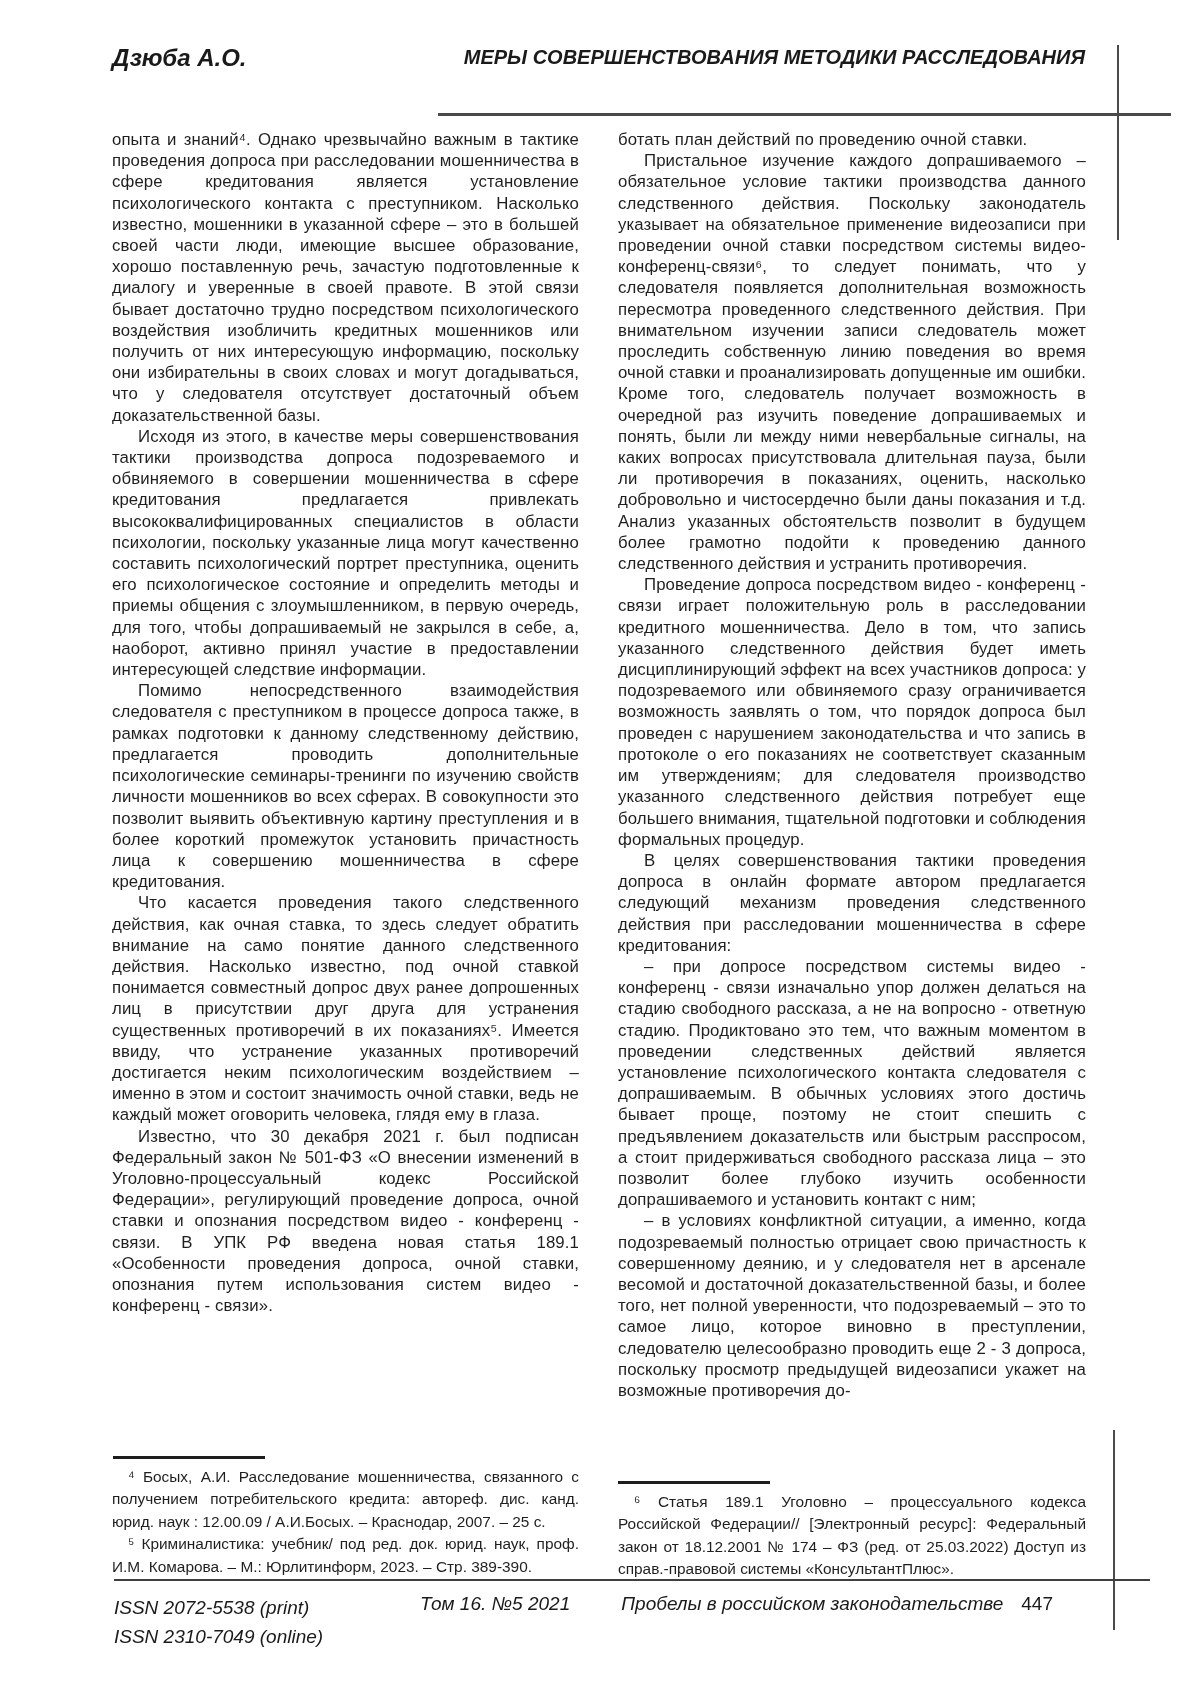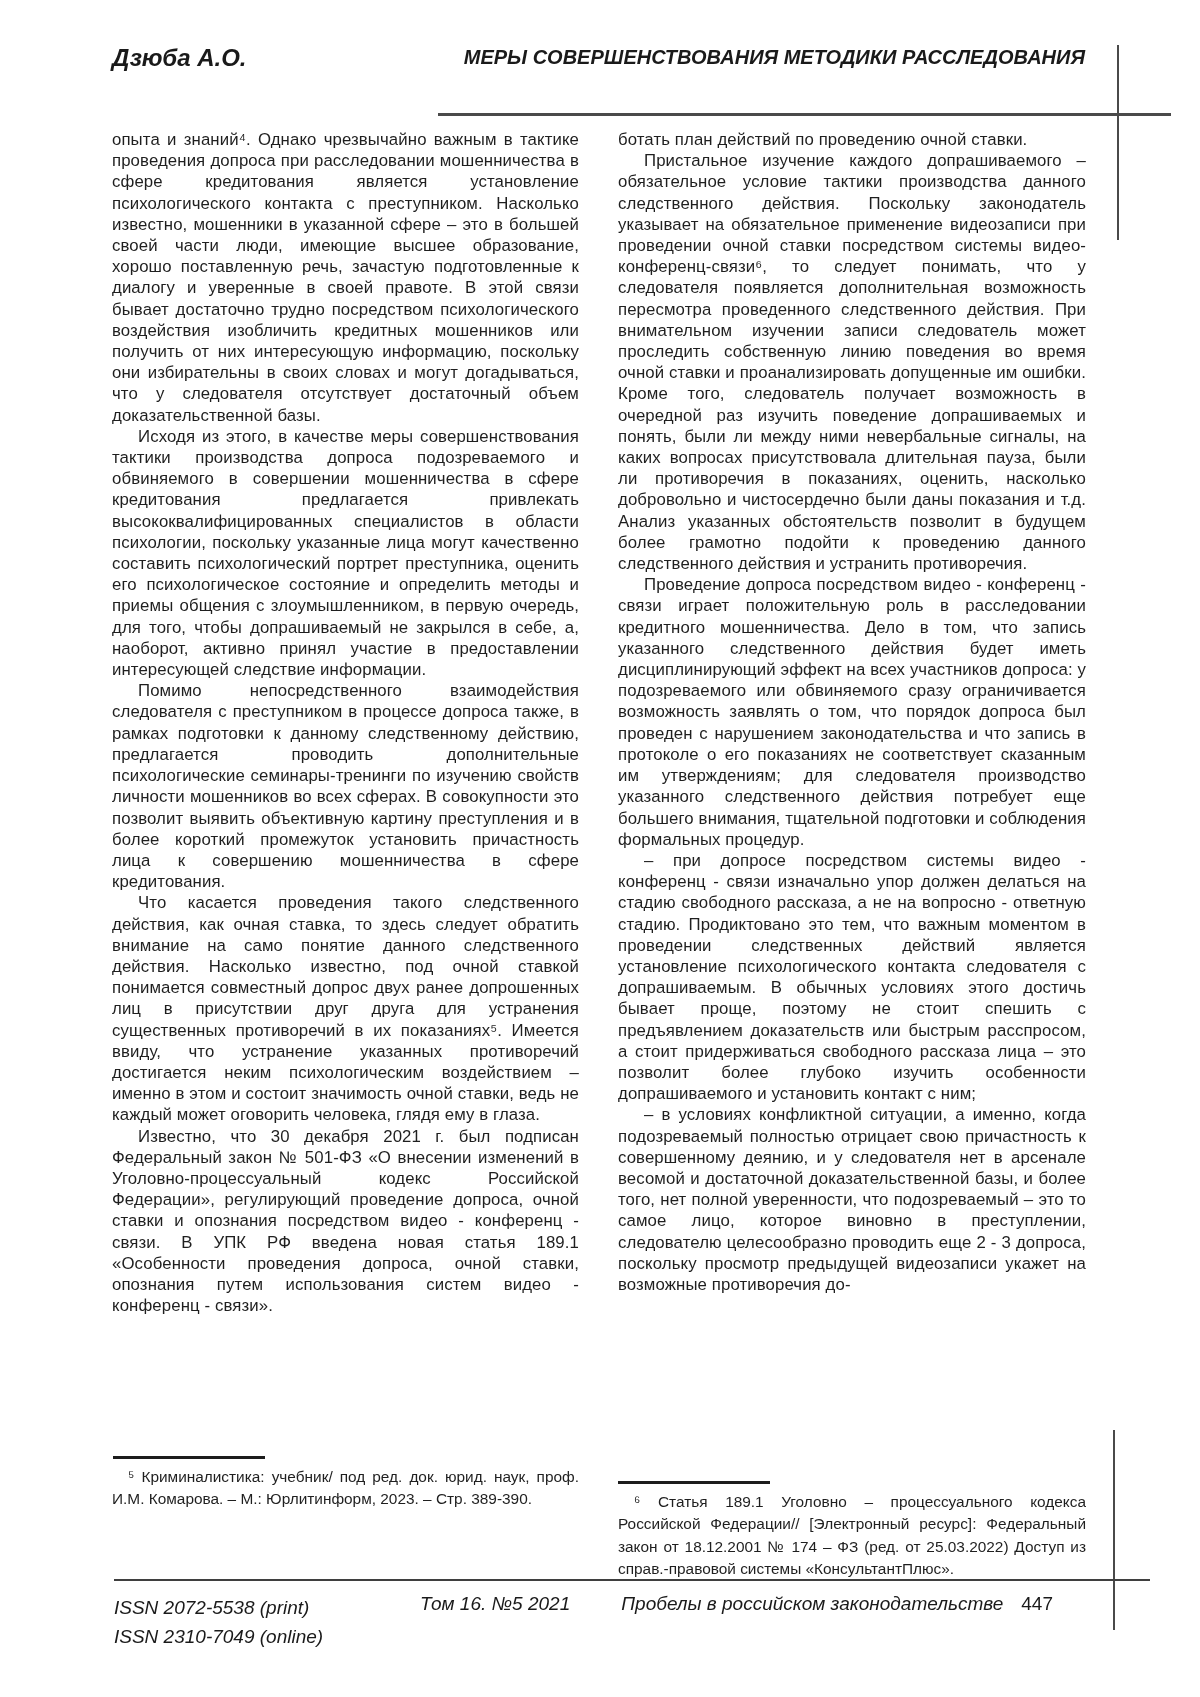--- a/index.html
+++ b/index.html
@@ -140,26 +140,28 @@
     <p>Исходя из этого, в качестве меры совершенствования тактики производства допроса подозреваемого и обвиняемого в совершении мошенничества в сфере кредитования предлагается привлекать высококвалифицированных специалистов в области психологии, поскольку указанные лица могут качественно составить психологический портрет преступника, оценить его психологическое состояние и определить методы и приемы общения с злоумышленником, в первую очередь, для того, чтобы допрашиваемый не закрылся в себе, а, наоборот, активно принял участие в предоставлении интересующей следствие информации.</p>
     <p>Помимо непосредственного взаимодействия следователя с преступником в процессе допроса также, в рамках подготовки к данному следственному действию, предлагается проводить дополнительные психологические семинары-тренинги по изучению свойств личности мошенников во всех сферах. В совокупности это позволит выявить объективную картину преступления и в более короткий промежуток установить причастность лица к совершению мошенничества в сфере кредитования.</p>
     <p>Что касается проведения такого следственного действия, как очная ставка, то здесь следует обратить внимание на само понятие данного следственного действия. Насколько известно, под очной ставкой понимается совместный допрос двух ранее допрошенных лиц в присутствии друг друга для устранения существенных противоречий в их показаниях⁵. Имеется ввиду, что устранение указанных противоречий достигается неким психологическим воздействием – именно в этом и состоит значимость очной ставки, ведь не каждый может оговорить человека, глядя ему в глаза.</p>
     <p>Известно, что 30 декабря 2021 г. был подписан Федеральный закон № 501-ФЗ «О внесении изменений в Уголовно-процессуальный кодекс Российской Федерации», регулирующий проведение допроса, очной ставки и опознания посредством видео - конференц - связи. В УПК РФ введена новая статья 189.1 «Особенности проведения допроса, очной ставки, опознания путем использования систем видео - конференц - связи».</p>
   </div>
 
   <div class="col right">
     <p class="no-indent">ботать план действий по проведению очной ставки.</p>
     <p>Пристальное изучение каждого допрашиваемого – обязательное условие тактики производства данного следственного действия. Поскольку законодатель указывает на обязательное применение видеозаписи при проведении очной ставки посредством системы видео-конференц-связи⁶, то следует понимать, что у следователя появляется дополнительная возможность пересмотра проведенного следственного действия. При внимательном изучении записи следователь может проследить собственную линию поведения во время очной ставки и проанализировать допущенные им ошибки. Кроме того, следователь получает возможность в очередной раз изучить поведение допрашиваемых и понять, были ли между ними невербальные сигналы, на каких вопросах присутствовала длительная пауза, были ли противоречия в показаниях, оценить, насколько добровольно и чистосердечно были даны показания и т.д. Анализ указанных обстоятельств позволит в будущем более грамотно подойти к проведению данного следственного действия и устранить противоречия.</p>
     <p>Проведение допроса посредством видео - конференц - связи играет положительную роль в расследовании кредитного мошенничества. Дело в том, что запись указанного следственного действия будет иметь дисциплинирующий эффект на всех участников допроса: у подозреваемого или обвиняемого сразу ограничивается возможность заявлять о том, что порядок допроса был проведен с нарушением законодательства и что запись в протоколе о его показаниях не соответствует сказанным им утверждениям; для следователя производство указанного следственного действия потребует еще большего внимания, тщательной подготовки и соблюдения формальных процедур.</p>
+    <p>В целях совершенствования тактики проведения допроса в онлайн формате автором предлагается следующий механизм проведения следственного действия при расследовании мошенничества в сфере кредитования:</p>
     <p>– при допросе посредством системы видео - конференц - связи изначально упор должен делаться на стадию свободного рассказа, а не на вопросно - ответную стадию. Продиктовано это тем, что важным моментом в проведении следственных действий является установление психологического контакта следователя с допрашиваемым. В обычных условиях этого достичь бывает проще, поэтому не стоит спешить с предъявлением доказательств или быстрым расспросом, а стоит придерживаться свободного рассказа лица – это позволит более глубоко изучить особенности допрашиваемого и установить контакт с ним;</p>
     <p>– в условиях конфликтной ситуации, а именно, когда подозреваемый полностью отрицает свою причастность к совершенному деянию, и у следователя нет в арсенале весомой и достаточной доказательственной базы, и более того, нет полной уверенности, что подозреваемый – это то самое лицо, которое виновно в преступлении, следователю целесообразно проводить еще 2 - 3 допроса, поскольку просмотр предыдущей видеозаписи укажет на возможные противоречия до-</p>
   </div>
 
   <div class="fn-sep left"></div>
   <div class="fn-block left">
+    <p>⁴ Босых, А.И. Расследование мошенничества, связанного с получением потребительского кредита: автореф. дис. канд. юрид. наук : 12.00.09 / А.И.Босых. – Краснодар, 2007. – 25 с.</p>
     <p>⁵ Криминалистика: учебник/ под ред. док. юрид. наук, проф. И.М. Комарова. – М.: Юрлитинформ, 2023. – Стр. 389-390.</p>
   </div>
 
   <div class="fn-sep right"></div>
   <div class="fn-block right">
     <p>⁶ Статья 189.1 Уголовно – процессуального кодекса Российской Федерации// [Электронный ресурс]: Федеральный закон от 18.12.2001 № 174 – ФЗ (ред. от 25.03.2022) Доступ из справ.-правовой системы «КонсультантПлюс».</p>
   </div>
 
   <div class="ftr-rule"></div>
   <div class="ftr ftr-issn">

